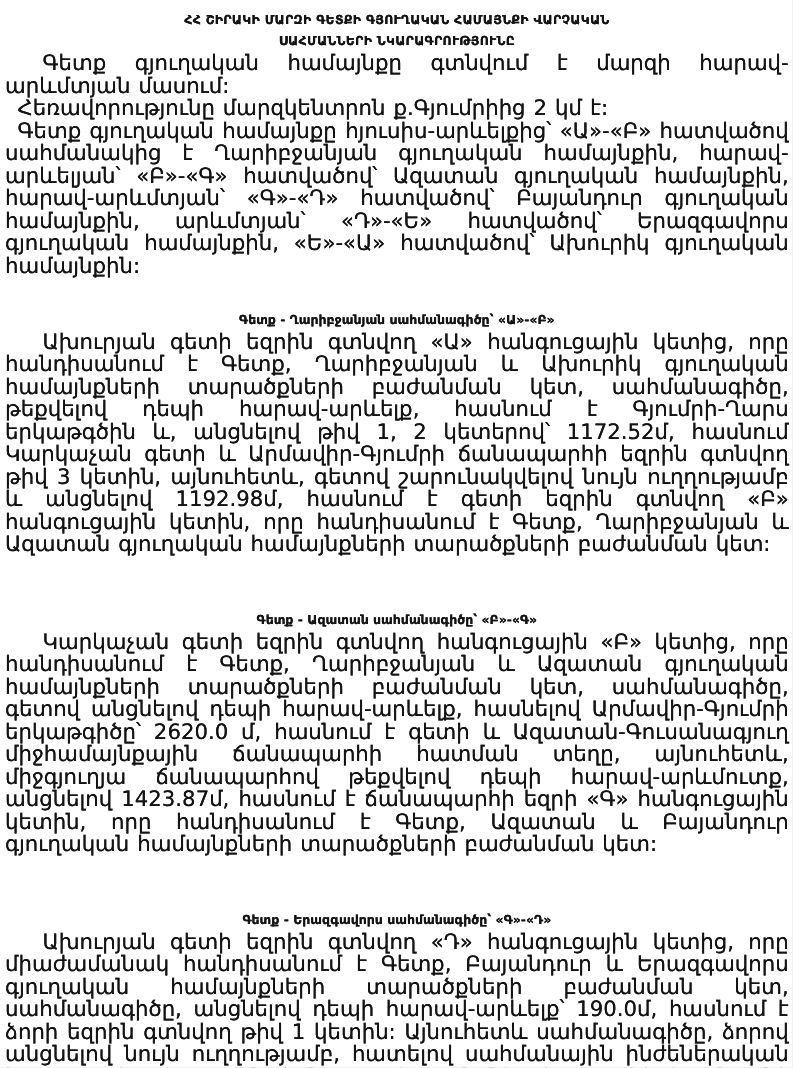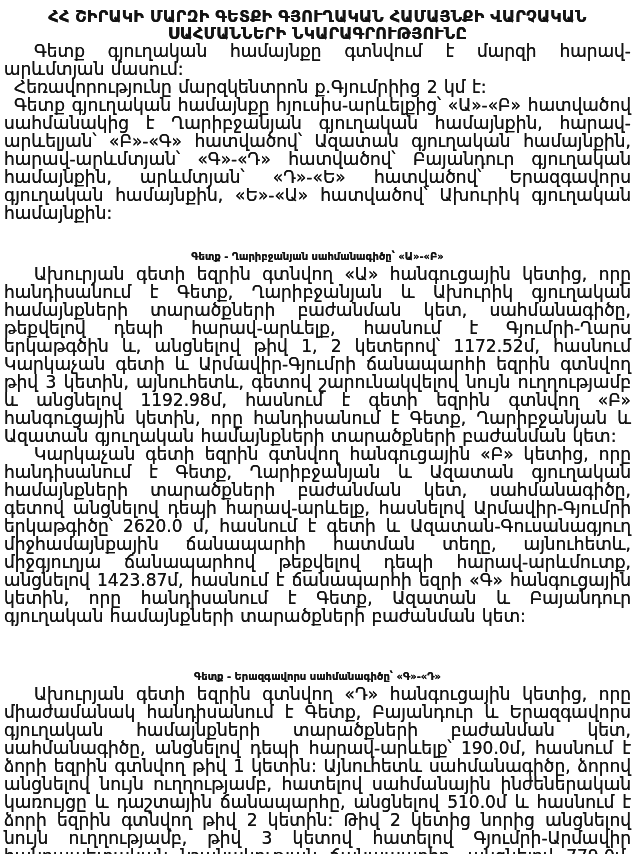--- a/index.html
+++ b/index.html
@@ -17,21 +17,21 @@
     font-family: "DejaVu Sans", sans-serif;
     overflow: hidden;
     box-sizing: border-box;
     padding: 6px 3px 0 4px;
     
     text-shadow: 0 0 0.45px currentColor;
   }
   .doc-title {
     text-align: center;
     font-weight: bold;
-    font-size: 16px;
+    font-size: 10px;
     line-height: 17px;
     letter-spacing: 0.2px;
     margin: 2px 10px 0 10px;
   }
   .doc-title .t-line { display: block; }
   p.body-par {
     font-size: 17px;
     line-height: 18px;
     text-align: justify;
     margin: 0;
@@ -61,18 +61,19 @@
     <span class="t-line">ՍԱՀՄԱՆՆԵՐԻ ՆԿԱՐԱԳՐՈՒԹՅՈՒՆԸ</span>
   </div>
 
   <p class="body-par indent-lg intro-start">Գետք գյուղական համայնքը գտնվում է մարզի հարավ-արևմտյան մասում:</p>
   <p class="body-par indent-sm">Հեռավորությունը մարզկենտրոն ք.Գյումրիից 2 կմ է:</p>
   <p class="body-par indent-sm">Գետք գյուղական համայնքը հյուսիս-արևելքից՝ «Ա»-«Բ» հատվածով սահմանակից է Ղարիբջանյան գյուղական համայնքին, հարավ-արևելյան՝ «Բ»-«Գ» հատվածով՝ Ազատան գյուղական համայնքին, հարավ-արևմտյան՝ «Գ»-«Դ» հատվածով՝ Բայանդուր գյուղական համայնքին, արևմտյան՝ «Դ»-«Ե» հատվածով՝ Երազգավորս գյուղական համայնքին, «Ե»-«Ա» հատվածով՝ Ախուրիկ գյուղական համայնքին:</p>
 
   <h2 class="section-heading gap-a">Գետք - Ղարիբջանյան սահմանագիծը՝ «Ա»-«Բ»</h2>
   <p class="body-par indent-lg gap-b">Ախուրյան գետի եզրին գտնվող «Ա» հանգուցային կետից, որը հանդիսանում է Գետք, Ղարիբջանյան և Ախուրիկ գյուղական համայնքների տարածքների բաժանման կետ, սահմանագիծը, թեքվելով դեպի հարավ-արևելք, հասնում է Գյումրի-Ղարս երկաթգծին և, անցնելով թիվ 1, 2 կետերով՝ 1172.52մ, հասնում Կարկաչան գետի և Արմավիր-Գյումրի ճանապարհի եզրին գտնվող թիվ 3 կետին, այնուհետև, գետով շարունակվելով նույն ուղղությամբ և անցնելով 1192.98մ, հասնում է գետի եզրին գտնվող «Բ» հանգուցային կետին, որը հանդիսանում է Գետք, Ղարիբջանյան և Ազատան գյուղական համայնքների տարածքների բաժանման կետ:</p>
 
+  <h2 class="section-heading gap-c">Գետք - Ազատան սահմանագիծը՝ «Բ»-«Գ»</h2>
   <p class="body-par indent-lg gap-b">Կարկաչան գետի եզրին գտնվող հանգուցային «Բ» կետից, որը հանդիսանում է Գետք, Ղարիբջանյան և Ազատան գյուղական համայնքների տարածքների բաժանման կետ, սահմանագիծը, գետով անցնելով դեպի հարավ-արևելք, հասնելով Արմավիր-Գյումրի երկաթգիծը՝ 2620.0 մ, հասնում է գետի և Ազատան-Գուսանագյուղ միջհամայնքային ճանապարհի հատման տեղը, այնուհետև, միջգյուղյա ճանապարհով թեքվելով դեպի հարավ-արևմուտք, անցնելով 1423.87մ, հասնում է ճանապարհի եզրի «Գ» հանգուցային կետին, որը հանդիսանում է Գետք, Ազատան և Բայանդուր գյուղական համայնքների տարածքների բաժանման կետ:</p>
 
   <h2 class="section-heading gap-c">Գետք - Երազգավորս սահմանագիծը՝ «Գ»-«Դ»</h2>
   <p class="body-par indent-lg gap-b">Ախուրյան գետի եզրին գտնվող «Դ» հանգուցային կետից, որը միաժամանակ հանդիսանում է Գետք, Բայանդուր և Երազգավորս գյուղական համայնքների տարածքների բաժանման կետ, սահմանագիծը, անցնելով դեպի հարավ-արևելք՝ 190.0մ, հասնում է ձորի եզրին գտնվող թիվ 1 կետին: Այնուհետև սահմանագիծը, ձորով անցնելով նույն ուղղությամբ, հատելով սահմանային ինժեներական կառույցը և դաշտային ճանապարհը, անցնելով 510.0մ և հասնում է ձորի եզրին գտնվող թիվ 2 կետին: Թիվ 2 կետից նորից անցնելով նույն ուղղությամբ, թիվ 3 կետով հատելով Գյումրի-Արմավիր հանրապետական նշանակության ճանապարհը, անցնելով 779.0մ, հասնում է Գյումրի և Արմավիր երկաթգծի եզրին գտնվող թիվ 4 կետին, որից հետո, հատելով երկաթգիծը և քիչ թեքվելով դեպի հարավ-արևելք, անցնելով թիվ 5,6,7,8,9 կետերով՝ 2153.0մ, հասնում է Ազատան-Գուսանագյուղ միջհամայնքային ճանապարհի եզրին գտնվող «Գ» հանգուցային կետին, որը հանդիսանում է Գետք, Ազատան և Բայանդուր գյուղական համայնքների տարածքների բաժանման կետ:</p>
 
 </div>
 
 </body></html>

